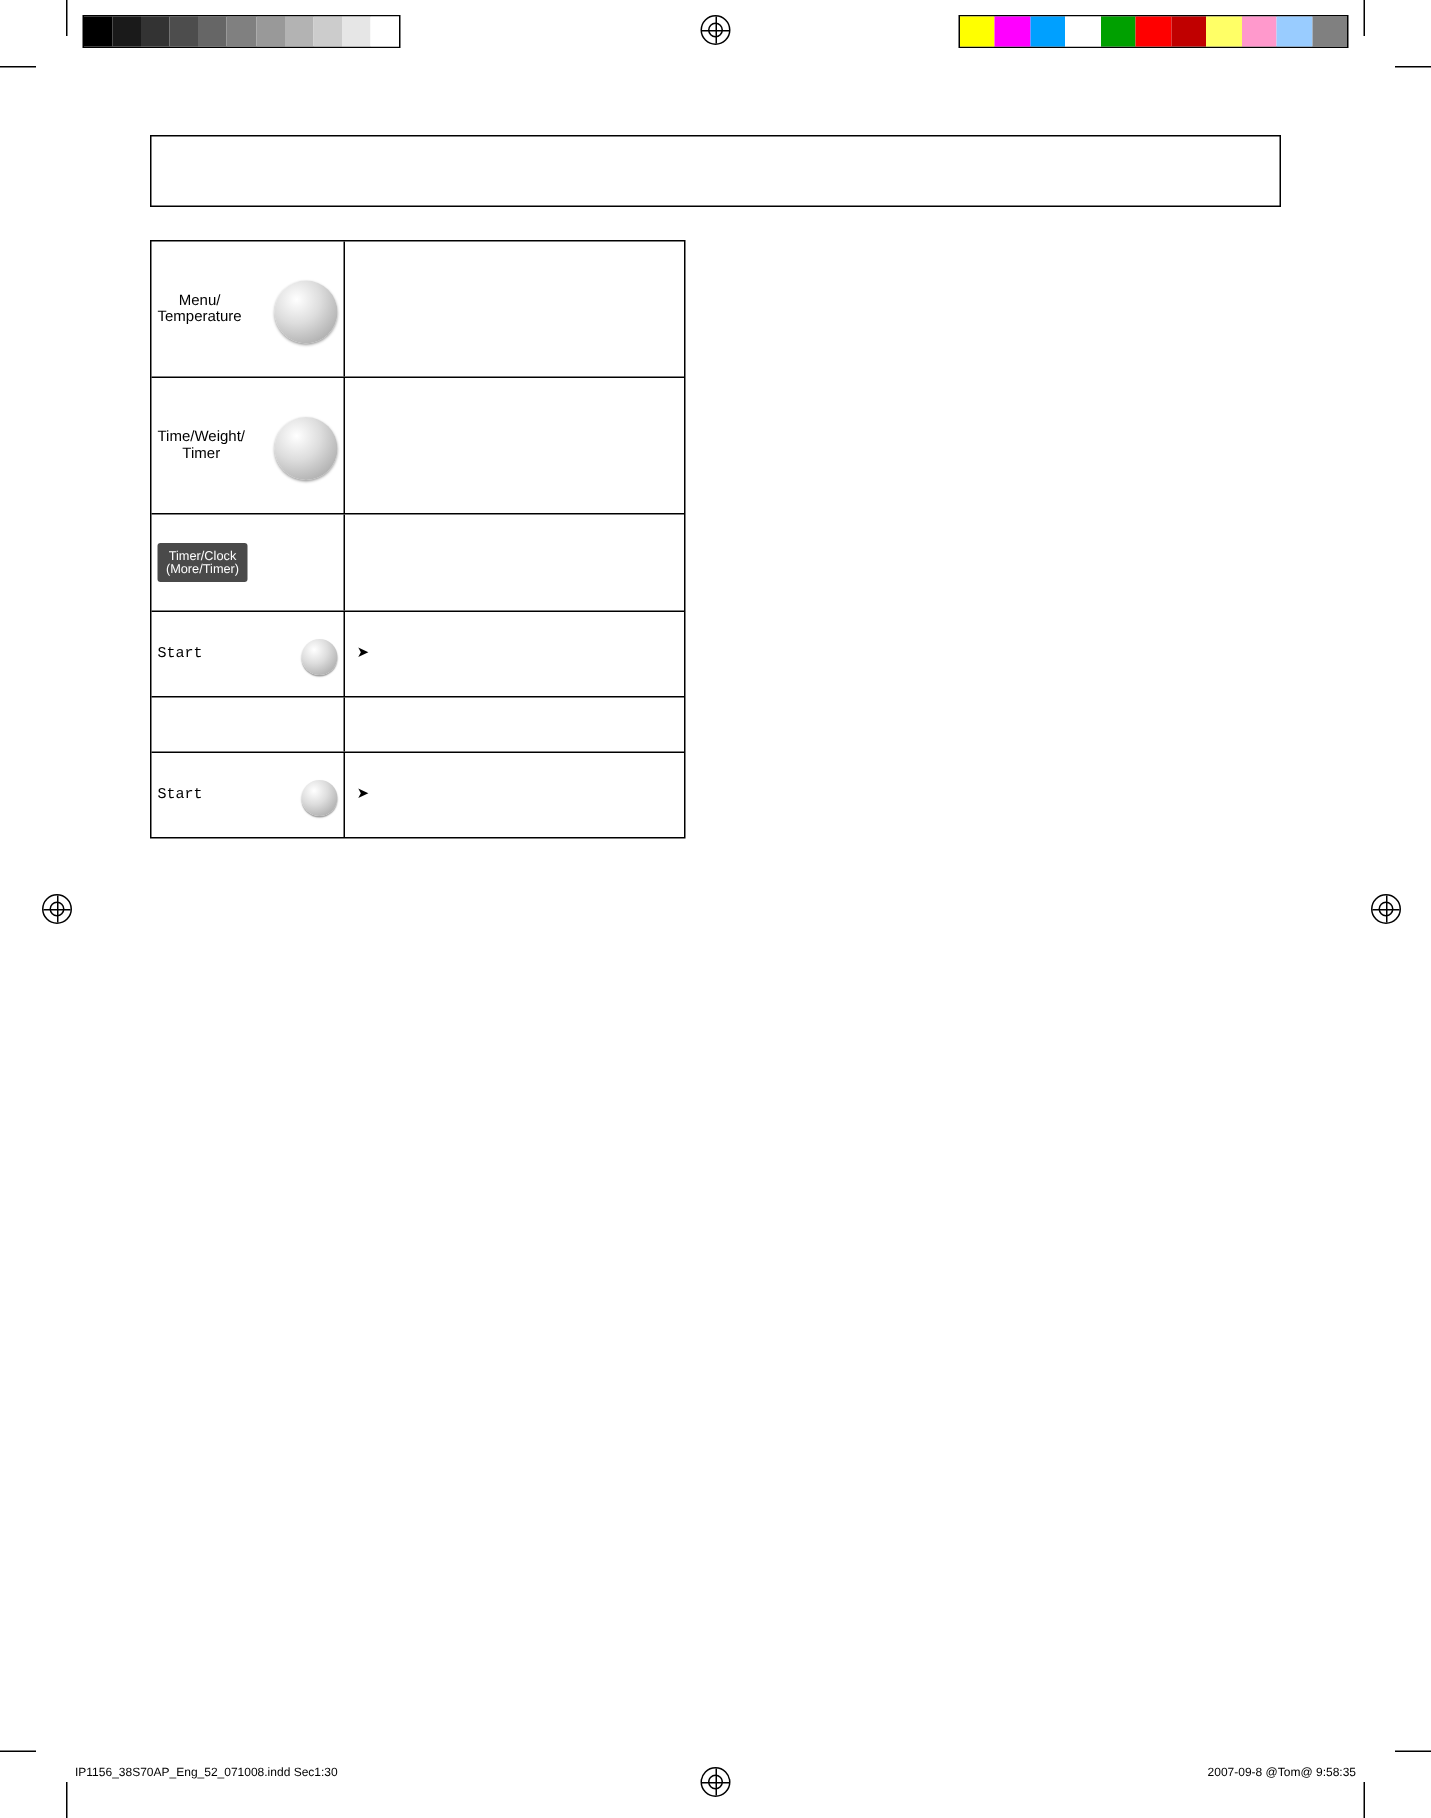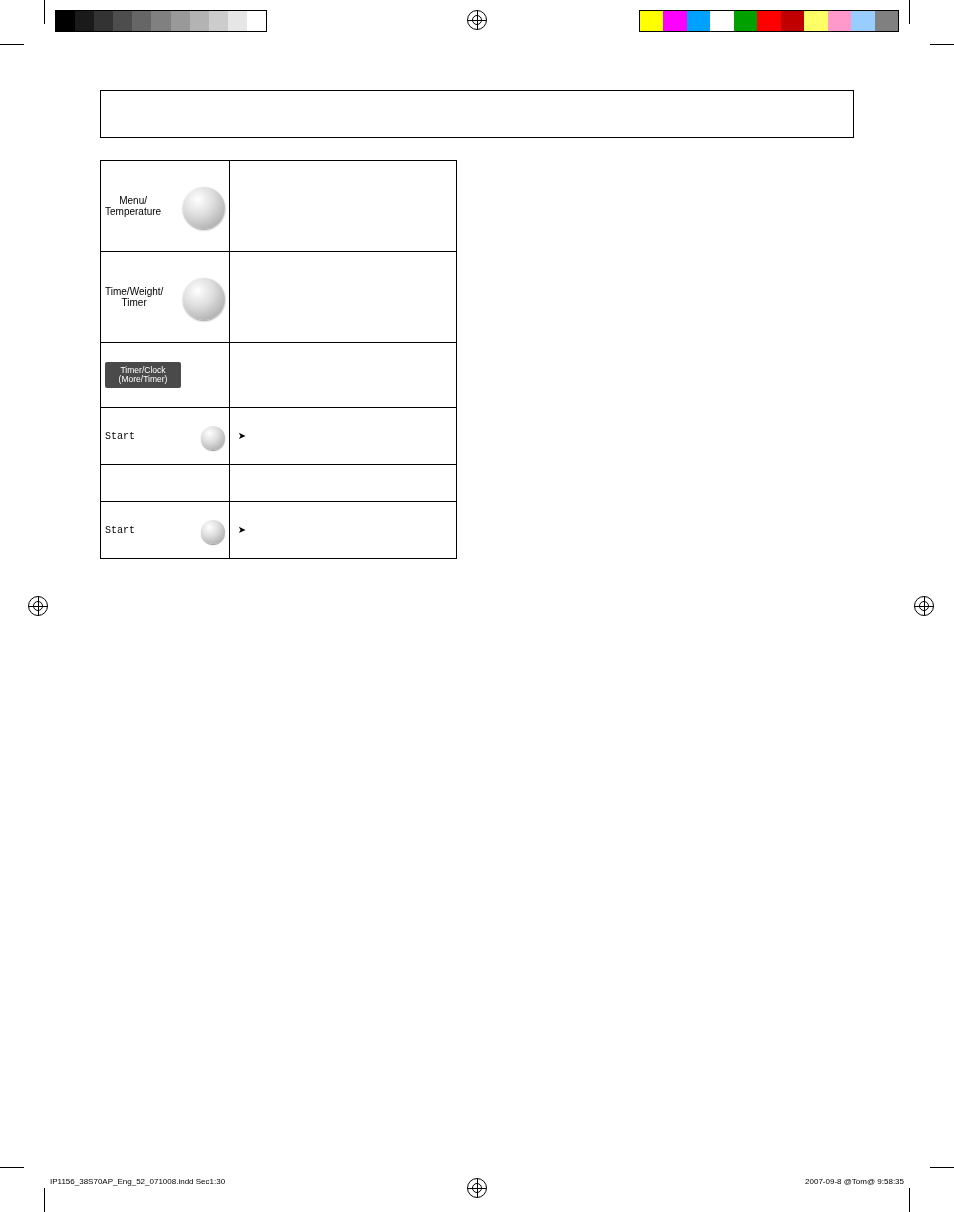--- a/index.html
+++ b/index.html
@@ -83,21 +83,21 @@
     background: radial-gradient(circle at 35% 30%, #fff 0%, #ddd 40%, #999 100%);
     box-shadow: 0 1px 2px rgba(0,0,0,0.4);
   }
   .small-dial {
     width: 24px; height: 24px; border-radius: 50%;
     margin-top: 4px;
     background: radial-gradient(circle at 35% 30%, #fff 0%, #ddd 40%, #999 100%);
     box-shadow: 0 1px 1px rgba(0,0,0,0.4);
   }
   .keycap {
-    width: 76px;
+    width: 60px;
     padding: 4px 0;
     background: #4a4a4a;
     color: #fff;
     font-size: 8.5px;
     text-align: center;
     border-radius: 2px;
     line-height: 1.1;
   }
   .arrow {
     font-size: 14px;

